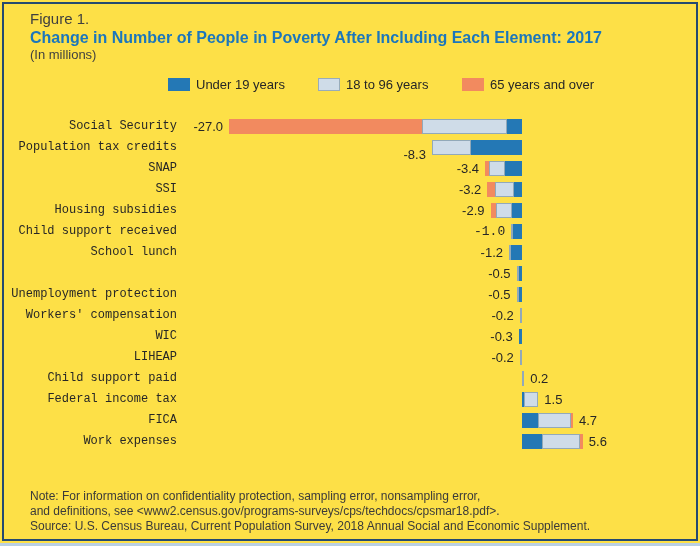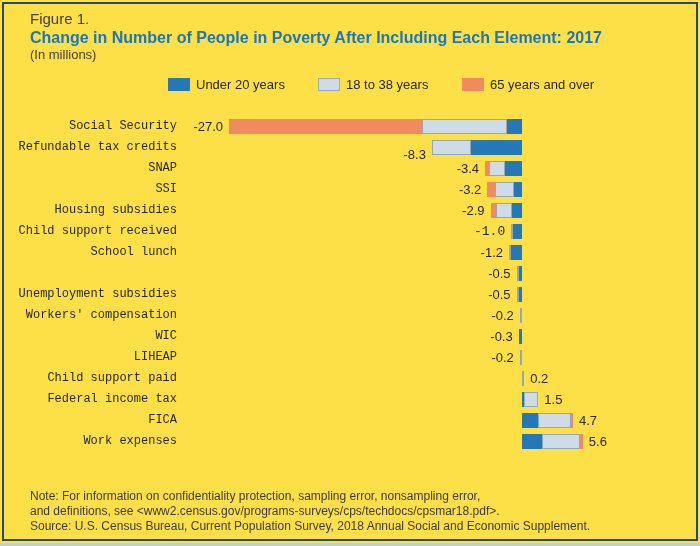--- a/index.html
+++ b/index.html
@@ -42,46 +42,46 @@
 
   <div class="header">
     <div class="figure-label">Figure 1.</div>
     <h1 class="title">Change in Number of People in Poverty After Including Each Element: 2017</h1>
     <div class="subtitle">(In millions)</div>
   </div>
 
   <div class="legend">
       <span class="legend-item" style="left: 168px;">
         <span class="legend-swatch s0" style="background: rgb(36, 120, 181);"></span>
-        <span class="legend-label">Under 20 years</span>
+        <span class="legend-label">Under 19 years</span>
       </span>
       <span class="legend-item" style="left: 318px;">
         <span class="legend-swatch s1"></span>
-        <span class="legend-label">18 to 38 years</span>
+        <span class="legend-label">18 to 96 years</span>
       </span>
       <span class="legend-item" style="left: 462px;">
         <span class="legend-swatch s2" style="background: rgb(242, 138, 95);"></span>
         <span class="legend-label">65 years and over</span>
       </span>
     </div>
 
   <div class="chart">
       <div class="row">
         <div class="cat-label">Social Security</div>
         <div class="plot">
           <div class="bar" style="right: 168px;">
             <span class="seg seg2" style="width: 193.1px;"></span>
             <span class="seg seg1" style="width: 84.6px;"></span>
             <span class="seg seg0" style="width: 15.2px;"></span>
           </div>
           <span class="val-label" style="right: 466.9px;">-27.0</span>
         </div>
       </div>
       <div class="row">
-        <div class="cat-label">Refundable tax credits</div>
+        <div class="cat-label">Population tax credits</div>
         <div class="plot">
           <div class="bar" style="right: 168px;">
             <span class="seg seg1" style="width: 39.1px;"></span>
             <span class="seg seg0" style="width: 51px;"></span>
           </div>
           <span class="val-label" style="right: 264.1px; margin-top: 7px;">-8.3</span>
         </div>
       </div>
       <div class="row">
         <div class="cat-label">SNAP</div>
@@ -139,21 +139,21 @@
       <div class="row">
         <div class="plot">
           <div class="bar" style="right: 168px;">
             <span class="seg seg1" style="width: 2.2px;"></span>
             <span class="seg seg0" style="width: 3.3px;"></span>
           </div>
           <span class="val-label" style="right: 179.4px;">-0.5</span>
         </div>
       </div>
       <div class="row">
-        <div class="cat-label">Unemployment subsidies</div>
+        <div class="cat-label">Unemployment protection</div>
         <div class="plot">
           <div class="bar" style="right: 168px;">
             <span class="seg seg1" style="width: 2.7px;"></span>
             <span class="seg seg0" style="width: 2.7px;"></span>
           </div>
           <span class="val-label" style="right: 179.4px;">-0.5</span>
         </div>
       </div>
       <div class="row">
         <div class="cat-label">Workers' compensation</div>

